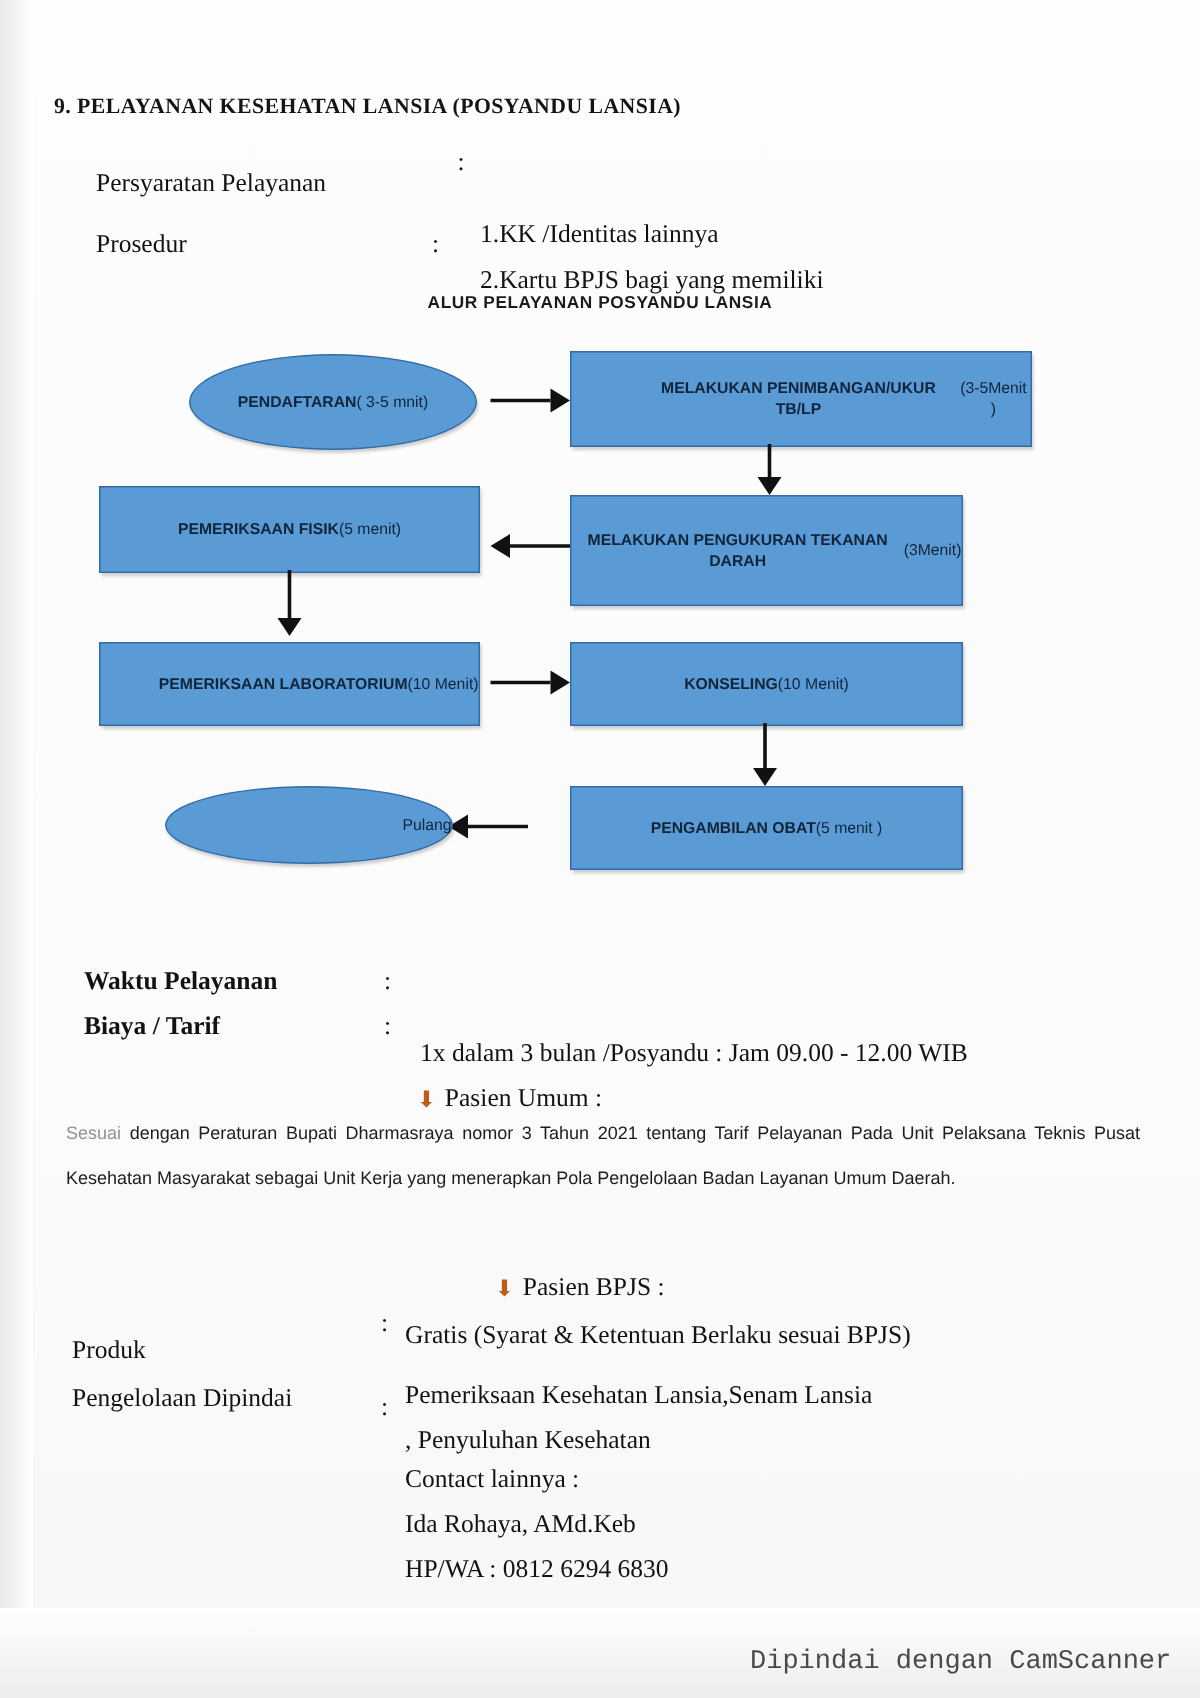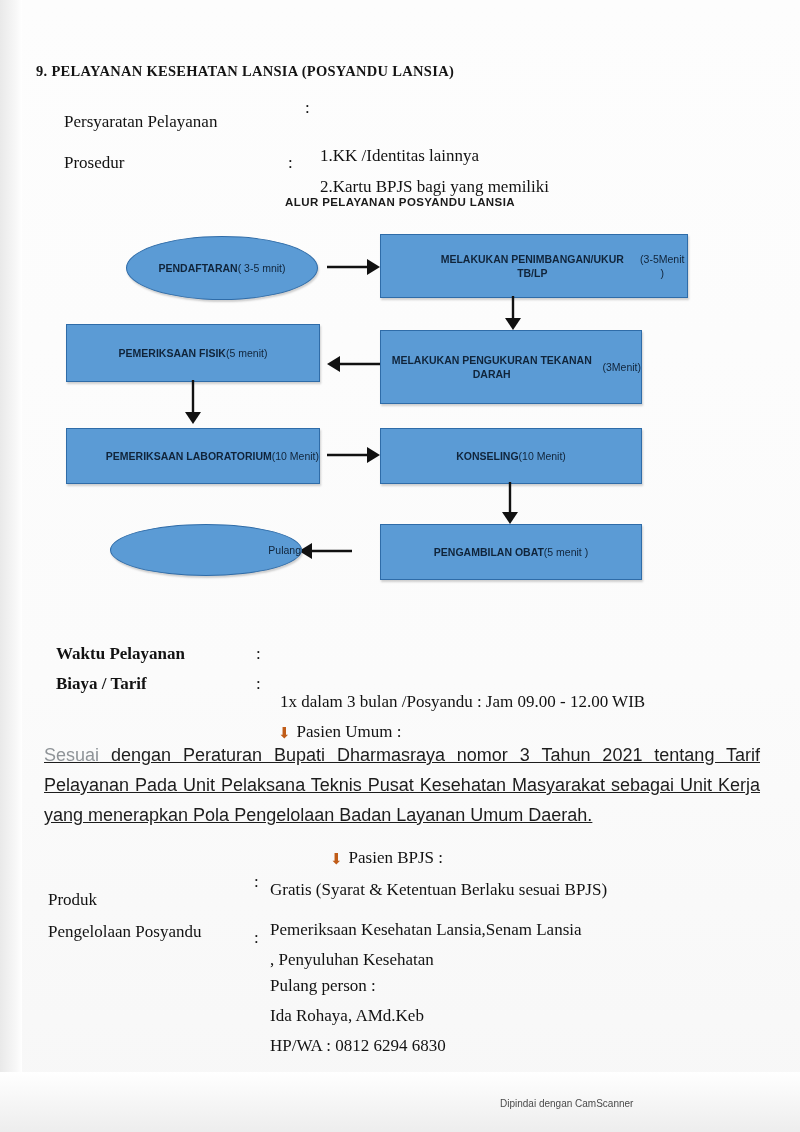--- a/index.html
+++ b/index.html
@@ -63,35 +63,34 @@
     border-radius:50%/50%;
     border:1px solid #2f6ca8;
   }
   .arrow{position:absolute;}
   .arrow svg{display:block;}
 
   
   .para{
     position:absolute;left:44px;top:740px;width:716px;
     font-family:"Liberation Sans", sans-serif;
-    font-size:18px;line-height:30px;color:#1d1d1d;
+    font-size:12px;line-height:30px;color:#1d1d1d;
     text-align:justify;
-    text-decoration:underline;
   }
   .faded{color:#8f9498;}
 
   .bullet{
     display:inline-block;color:#c05c18;font-size:15px;margin-right:6px;
     transform:translateY(1px);
   }
 
   .footer{
     position:absolute;left:500px;top:1098px;
-    font-family:Liberation Sans, sans-serif;
-    font-size:10px;color:#4a4a4a;
+    font-family:Liberation Mono, monospace;
+    font-size:18px;color:#4a4a4a;
   }
 </style>
 </head>
 <body>
 
 <div class="page">
   <div class="scan-edge-left"></div>
   <div class="scan-edge-bottom"></div>
 
   <div class="title">9. PELAYANAN KESEHATAN LANSIA (POSYANDU LANSIA)</div>
@@ -211,20 +210,20 @@
   <div class="val" style="left:330px;top:800px;">
     <span class="bullet">⬇</span><span>Pasien BPJS :</span>
   </div>
   <div class="val" style="left:270px;top:832px;">Gratis (Syarat &amp; Ketentuan Berlaku sesuai BPJS)</div>
 
   <div class="lbl" style="left:48px;top:866px;margin-top:24px;">Produk</div>
   <div class="colon" style="left:254px;top:872px;">:</div>
   <div class="val" style="left:270px;top:872px;">Pemeriksaan Kesehatan Lansia,Senam Lansia</div>
   <div class="val" style="left:270px;top:902px;">, Penyuluhan Kesehatan</div>
 
-  <div class="lbl" style="left:48px;top:922px;">Pengelolaan Posyandu</div>
+  <div class="lbl" style="left:48px;top:922px;">Pengelolaan Dipindai</div>
   <div class="colon" style="left:254px;top:928px;">:</div>
-  <div class="val" style="left:270px;top:928px;">Pulang person :</div>
+  <div class="val" style="left:270px;top:928px;">Contact lainnya :</div>
   <div class="val" style="left:270px;top:958px;">Ida Rohaya, AMd.Keb</div>
   <div class="val" style="left:270px;top:988px;">HP/WA : 0812 6294 6830</div>
 
   <div class="footer">Dipindai dengan CamScanner</div>
 </div>
 
 </body></html>

